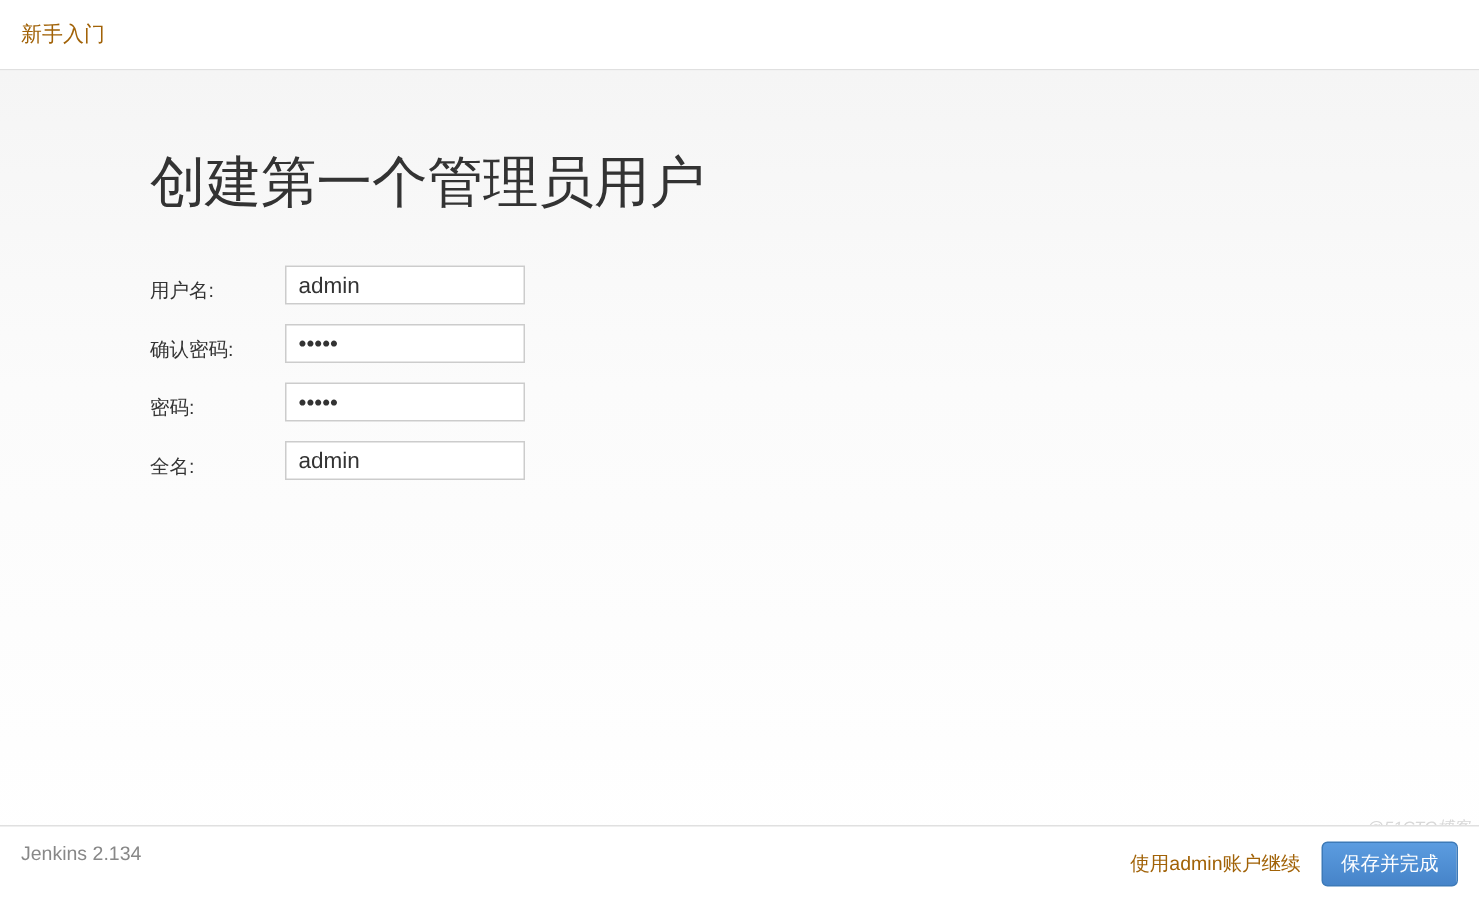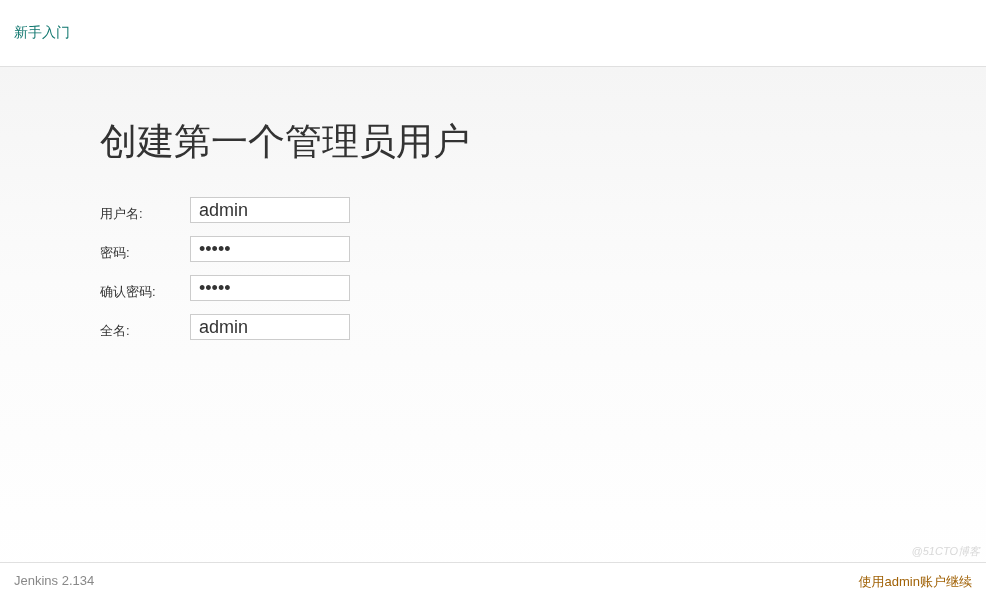--- a/index.html
+++ b/index.html
@@ -11,23 +11,23 @@
       font-family: -apple-system, BlinkMacSystemFont, "Segoe UI", "Microsoft YaHei", Arial, sans-serif;
       width: 986px;
       height: 601px;
       overflow: hidden;
       position: relative;
       background: #fff;
     }
     .header {
       background: #fff;
       border-bottom: 1px solid #e0e0e0;
-      padding: 24px 14px;
+      padding: 14px 14px;
       font-size: 14px;
-      color: #0f766e;
+      color: #a16207;
     }
     .main {
       background: #f9f9f9;
       background: linear-gradient(to bottom, #f5f5f5 0%, #fbfbfb 40%, #ffffff 100%);
       padding: 50px 100px 20px 100px;
       height: calc(100% - 72px);
     }
     .title {
       font-size: 37px;
       font-weight: 400;
@@ -43,21 +43,21 @@
     .form-label {
       width: 90px;
       color: #333;
       font-size: 13px;
     }
     .form-input {
       width: 160px;
       height: 26px;
       border: 1px solid #ccc;
       padding: 3px 8px;
-      font-size: 18px;
+      font-size: 15px;
       color: #333;
       background: #fff;
     }
     .footer {
       position: absolute;
       bottom: 0;
       left: 0;
       right: 0;
       border-top: 1px solid #e0e0e0;
       background: #fff;
@@ -111,36 +111,37 @@
 
 <div class="main">
   <h1 class="title">创建第一个管理员用户</h1>
 
   <div class="form-row">
     <label class="form-label">用户名:</label>
     <input class="form-input" type="text" value="admin" style="">
   </div>
 
   <div class="form-row">
-    <label class="form-label">密码:</label>
+    <label class="form-label">确认密码:</label>
     <input class="form-input" type="password" value="•••••" style="">
   </div>
 
   <div class="form-row">
-    <label class="form-label">确认密码:</label>
+    <label class="form-label">密码:</label>
     <input class="form-input" type="password" value="•••••" style="">
   </div>
 
   <div class="form-row">
     <label class="form-label">全名:</label>
     <input class="form-input" type="text" value="admin" style="">
   </div>
 
 </div>
 
 <div class="watermark">@51CTO博客</div>
 
 <div class="footer">
   <div class="footer-left">Jenkins 2.134</div>
   <div class="footer-right">
     <span class="link-button">使用admin账户继续</span>
+    <button class="primary-button">保存并完成</button>
   </div>
 </div>
 
 </body></html>

